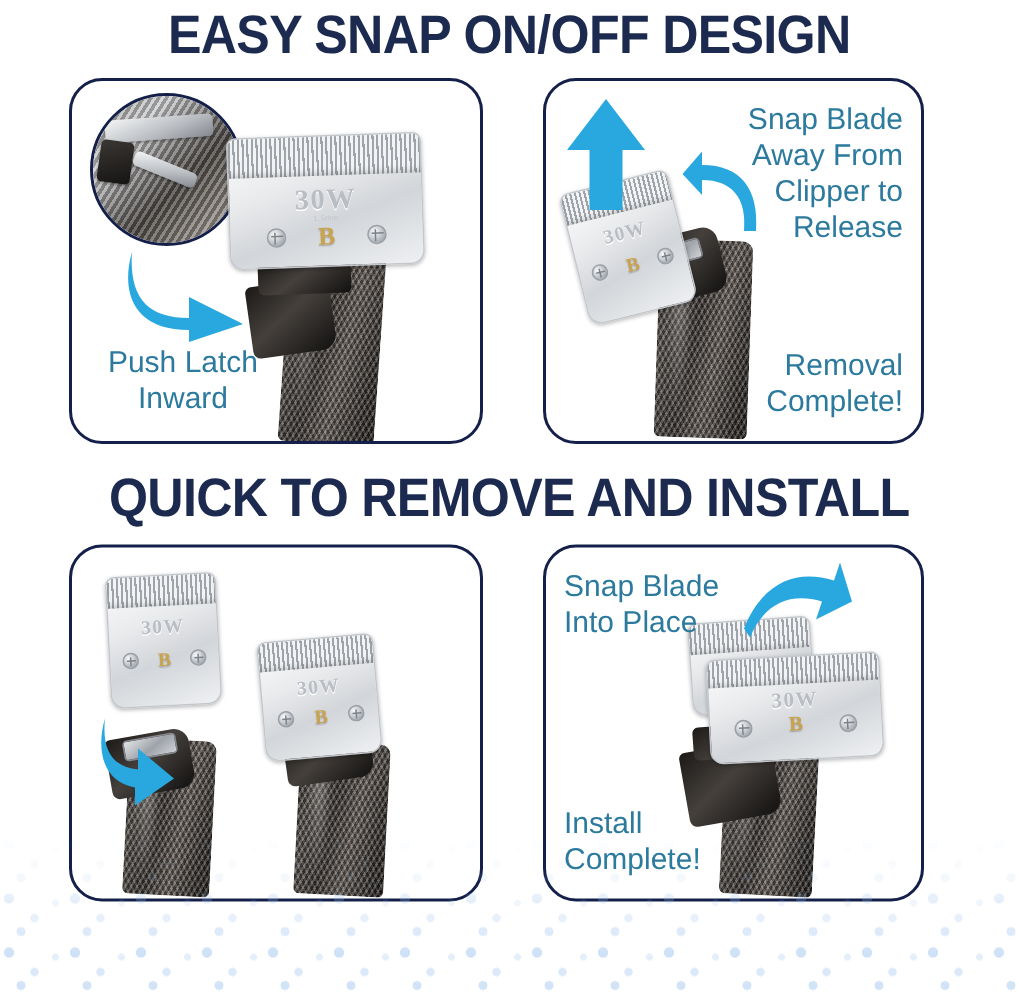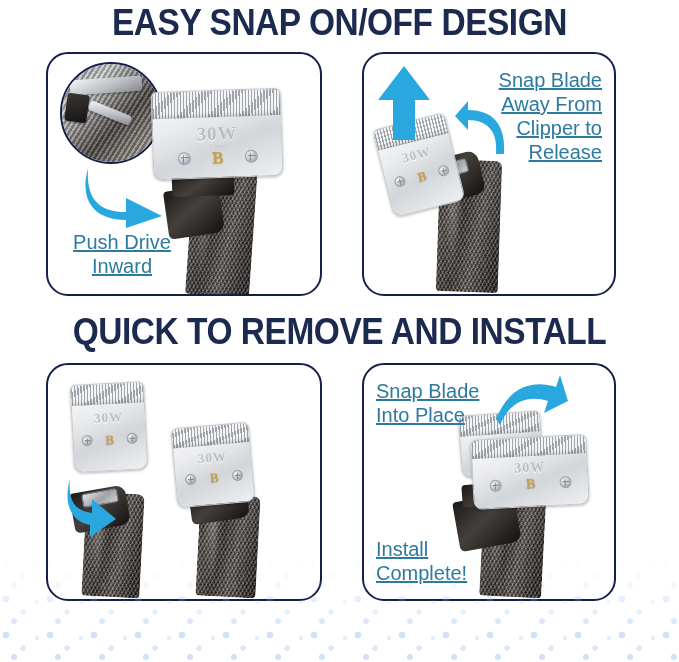--- a/index.html
+++ b/index.html
@@ -53,21 +53,20 @@
   #panel-3{left:46px;top:363px;width:272px;height:234px;}
   #panel-4{left:362px;top:363px;width:250px;height:234px;}
 
   .cap{
     position:absolute;
     color:#2C7A9E;
     font-family:"Liberation Sans",sans-serif;
     font-size:20px;
     line-height:24px;
     white-space:pre-line;
-    text-decoration:underline;
   }
   .cap.right{text-align:right;}
   .cap.left{text-align:left;}
   .cap.center{text-align:center;}
 
   
   .arrow{position:absolute;}
 
   
   .clip-body{
@@ -188,21 +187,21 @@
       <div class="screw" style="right:24px;top:60px;"></div>
       <div class="blogo" style="left:0;right:0;text-align:center;top:57px;font-size:17px;">B</div>
     </div>
 
     <div class="arrow" style="left:34px;top:110px;width:84px;height:66px;">
       <svg viewBox="0 0 84 66" width="84" height="66">
         <path d="M6,4 C4,34 16,48 44,48 L44,34 L80,52 L44,64 L44,56 C8,56 -2,32 6,4 Z" fill="#29A8E0"></path>
       </svg>
     </div>
 
-    <div class="cap center" style="left:4px;top:176px;width:140px;">Push Drive
+    <div class="cap center" style="left:4px;top:176px;width:140px;">Push Latch
 Inward</div>
   </div>
 
   <div class="panel" id="panel-2">
 
     <div class="clip-body" style="left:74px;top:106px;width:62px;height:132px;transform:rotate(2deg);"></div>
 
     <div class="latch" style="left:60px;top:102px;width:58px;height:44px;transform:rotate(-14deg);"></div>
     <div class="drive" style="left:72px;top:108px;width:30px;height:12px;transform:rotate(-16deg);"></div>
 
@@ -223,20 +222,22 @@
     <div class="arrow" style="left:90px;top:46px;width:54px;height:56px;">
       <svg viewBox="0 0 54 56" width="54" height="56">
         <path d="M50,54 C52,26 40,10 14,10 L14,1 L1,16 L14,30 L14,20 C34,20 44,32 42,54 Z" fill="#29A8E0" transform="translate(0,0)"></path>
       </svg>
     </div>
 
     <div class="cap right" style="right:12px;top:14px;width:160px;">Snap Blade
 Away From
 Clipper to
 Release</div>
+    <div class="cap right" style="right:12px;bottom:14px;width:160px;">Removal
+Complete!</div>
   </div>
 
   <div class="heading" id="heading-2">QUICK TO REMOVE AND INSTALL</div>
 
   <div class="panel" id="panel-3">
 
     <div class="clip-body" style="left:36px;top:128px;width:58px;height:104px;transform:rotate(3deg);"></div>
     <div class="latch" style="left:24px;top:124px;width:56px;height:40px;transform:rotate(-10deg);"></div>
     <div class="drive" style="left:34px;top:126px;width:34px;height:12px;transform:rotate(-10deg);"></div>
 

